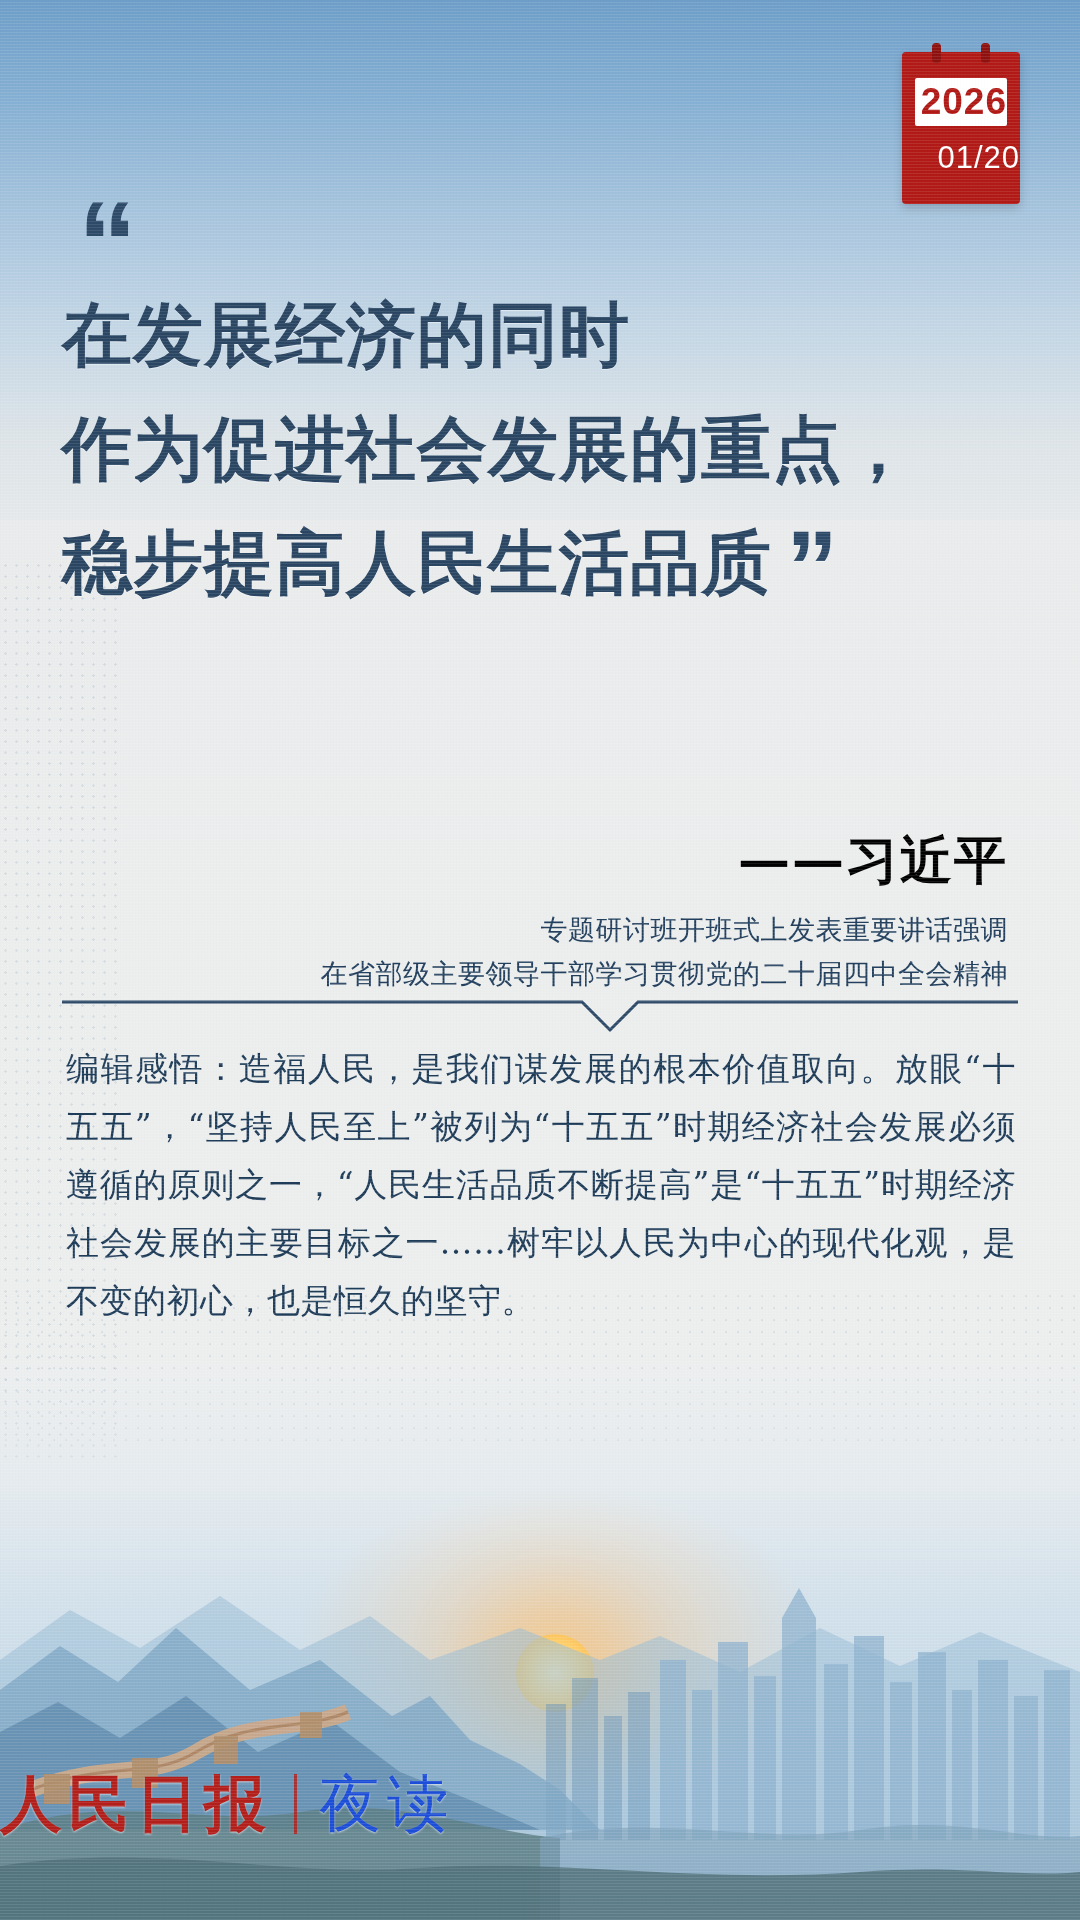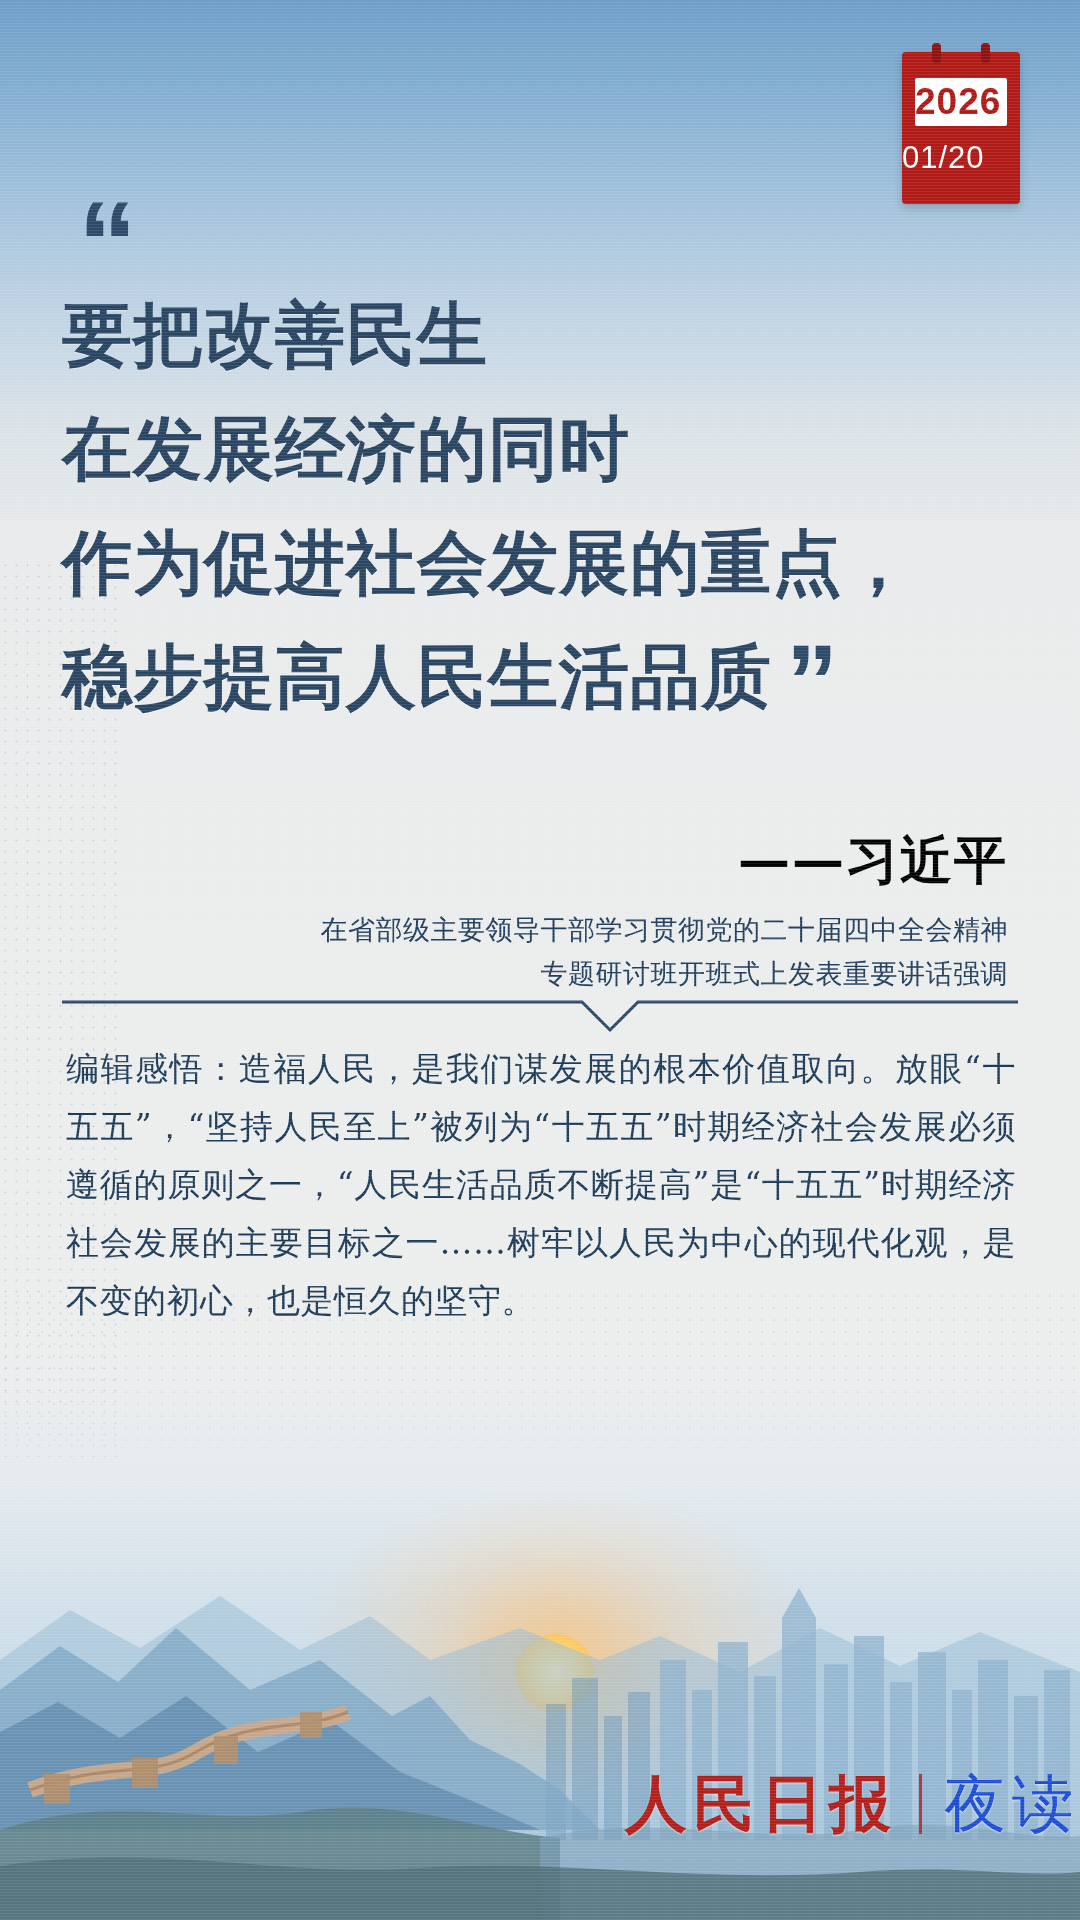--- a/index.html
+++ b/index.html
@@ -71,21 +71,21 @@
   
   .calendar {
     position: absolute;
     right: 60px;
     top: 52px;
     width: 118px;
     height: 152px;
     background: #b11a16;
     border-radius: 4px;
     box-shadow: 0 4px 10px rgba(0,0,0,.18);
-    text-align: left;
+    text-align: right;
   }
   .cal-ring {
     position: absolute;
     top: -9px;
     width: 9px; height: 20px;
     background: #8e120f;
     border-radius: 4px;
   }
   .cal-ring.l { left: 30px; }
   .cal-ring.r { right: 30px; }
@@ -236,21 +236,21 @@
         rgba(255,196,130,.26) 38%,
         rgba(255,210,150,0) 72%);
   }
 
   
   .footer {
     position: absolute;
     left: 0;
     bottom: 74px;
     width: 1080px;
-    text-align: right;
+    text-align: left;
   }
   .logo-row {
     display: inline-flex;
     align-items: center;
     gap: 22px;
   }
   .logo-rmrb {
     font-family: "DejaVu Serif", "Liberation Serif", serif;
     font-weight: 700;
     font-size: 62px;
@@ -286,32 +286,31 @@
   <div class="calendar">
     <span class="cal-ring l"></span>
     <span class="cal-ring r"></span>
     <div class="cal-year">2026</div>
     <div class="cal-date">01/20</div>
   </div>
 
   <div class="quote-open">“</div>
 
   <div class="quote">
-    <div class="line">要把改善民生</div>
     <div class="line">在发展经济的同时</div>
     <div class="line">作为促进社会发展的重点，</div>
     <div class="line">
       <span>稳步提高人民生活品质</span><span class="quote-close">”</span>
     </div>
   </div>
 
   <div class="author">——习近平</div>
   <div class="occasion">
+    <div>专题研讨班开班式上发表重要讲话强调</div>
     <div>在省部级主要领导干部学习贯彻党的二十届四中全会精神</div>
-    <div>专题研讨班开班式上发表重要讲话强调</div>
   </div>
 
   <div class="divider-wrap">
     <svg width="956" height="34" viewBox="0 0 956 34" fill="none" aria-hidden="true">
       <path d="M0 2 H520 L548 30 L576 2 H956" stroke="#2d4a68" stroke-width="3" fill="none" stroke-linejoin="miter"></path>
     </svg>
   </div>
 
   <div class="note">
     <span class="lead">编辑感悟：</span><span>造福人民，是我们谋发展的根本价值取向。放眼“十五五”，“坚持人民至上”被列为“十五五”时期经济社会发展必须遵循的原则之一，“人民生活品质不断提高”是“十五五”时期经济社会发展的主要目标之一……树牢以人民为中心的现代化观，是不变的初心，也是恒久的坚守。</span>

